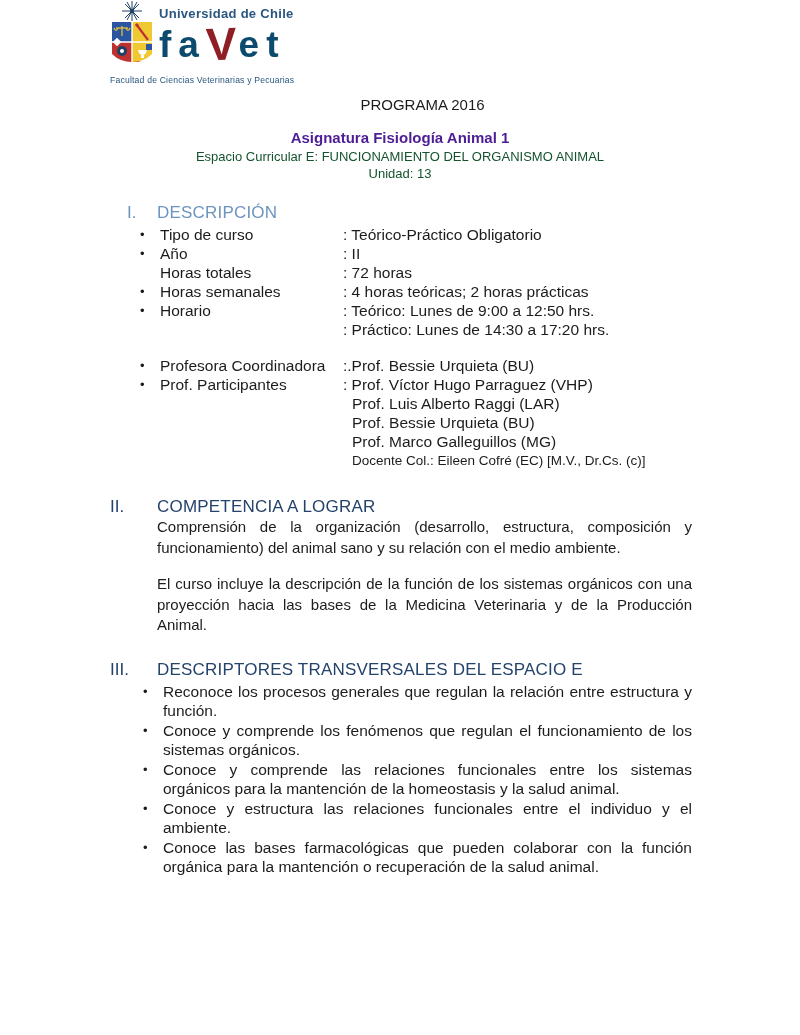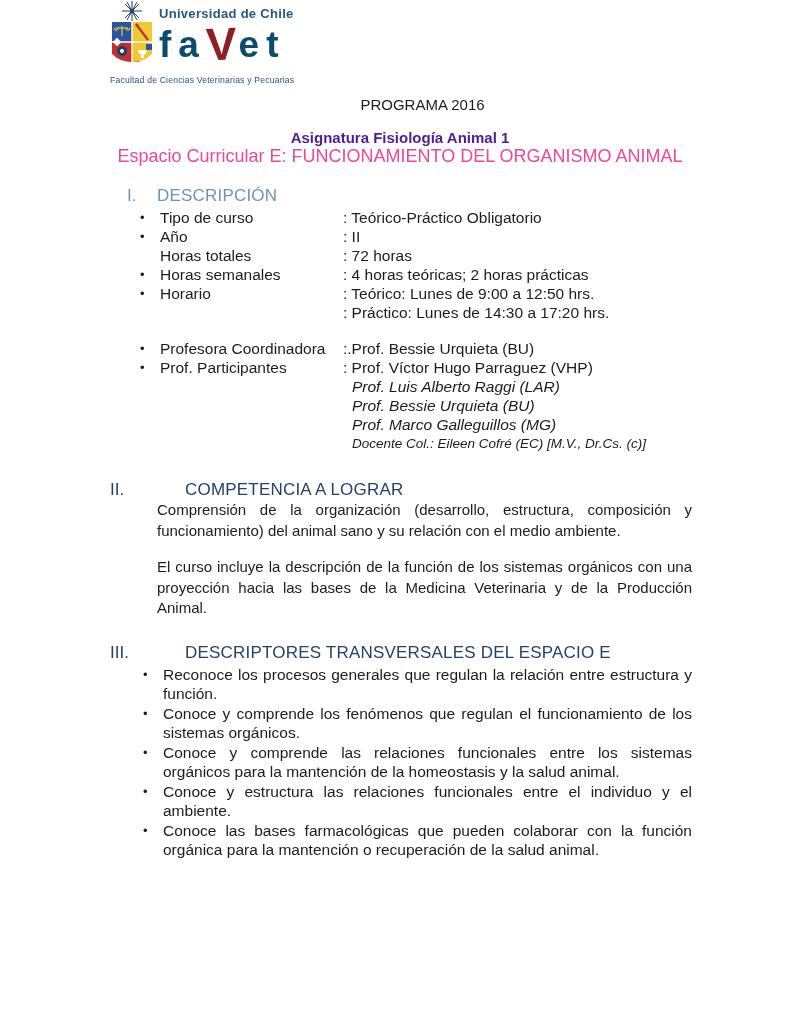--- a/index.html
+++ b/index.html
@@ -22,37 +22,37 @@
   .logo-brand { line-height:40px; margin-top:0px; white-space:nowrap; }
   .brand-blue { font-size:37px; font-weight:bold; color:#0c4a6e; letter-spacing:7px; }
   .brand-red  { font-size:46px; font-weight:bold; color:#8e1f24; display:inline-block;
                 transform:rotate(-2deg); position:relative; top:3px; letter-spacing:2px; }
   .logo-fac { font-size:8.6px; color:#28567f; margin-top:3px; white-space:nowrap; letter-spacing:0.2px; }
 
   
   .program-line { text-align:center; margin-top:11px; font-size:15px; color:#1c1c1c;margin-left:45px; }
   .title-block { text-align:center; margin-top:15px; }
   .course-title { font-size:15px; font-weight:bold; color:#4c1d95; line-height:20px; }
-  .subtitle     { font-size:18px; color:#ec4899; line-height:17px; }
+  .subtitle     { font-size:13px; color:#14532d; line-height:17px; }
 
   
   .sec-head { margin-left:110px; display:flex; font-size:17px; line-height:19px; }
   .sec-num  { width:47px; flex:0 0 47px; }
   .sec-num.indent { padding-left:17px; }
   .sec-light { color:#6d94bf; }
-  .sec-dark  { color:#24436b;gap:28px; }
+  .sec-dark  { color:#24436b; }
   .sec-title { letter-spacing:0.2px; }
 
   .sec1 { margin-top:21px; }
   .info-list { margin-top:3px; }
   .info-row { display:flex; margin-left:140px; font-size:15.5px; line-height:19px; }
   .info-b { width:20px; flex:0 0 20px; font-size:13px; }
   .info-label { width:183px; flex:0 0 183px; }
   .info-value { flex:1; }
-  .info-value.cont { padding-left:9px;font-style:italic; }
+  .info-value.cont { padding-left:9px; }
   .info-value.small { font-size:13.5px; }
   .staff-list { margin-top:17px; }
 
   .sec2 { margin-top:27px; }
   .para-list p {
     margin-left:157px; width:535px;
     font-size:15px; line-height:20.5px;
     text-align:justify; margin-top:1px;
   }
   .para-list p + p { margin-top:16px; }
@@ -115,20 +115,21 @@
         <div class="logo-brand"><span class="brand-blue">fa</span><span class="brand-red">V</span><span class="brand-blue">et</span></div>
       </div>
     </div>
     <div class="logo-fac">Facultad de Ciencias Veterinarias y Pecuarias</div>
   </div>
 
   <div class="program-line">PROGRAMA 2016</div>
   <div class="title-block">
     <div class="course-title">Asignatura Fisiología Animal 1</div>
     <div class="subtitle">Espacio Curricular E: FUNCIONAMIENTO DEL ORGANISMO ANIMAL</div>
+    <div class="subtitle">Unidad: 13</div>
   </div>
 
   <div class="sec1">
     <div class="sec-head sec-light">
       <span class="sec-num indent">I.</span>
       <span class="sec-title">DESCRIPCIÓN</span>
     </div>
     <div class="info-list">
 
         <div class="info-row">

